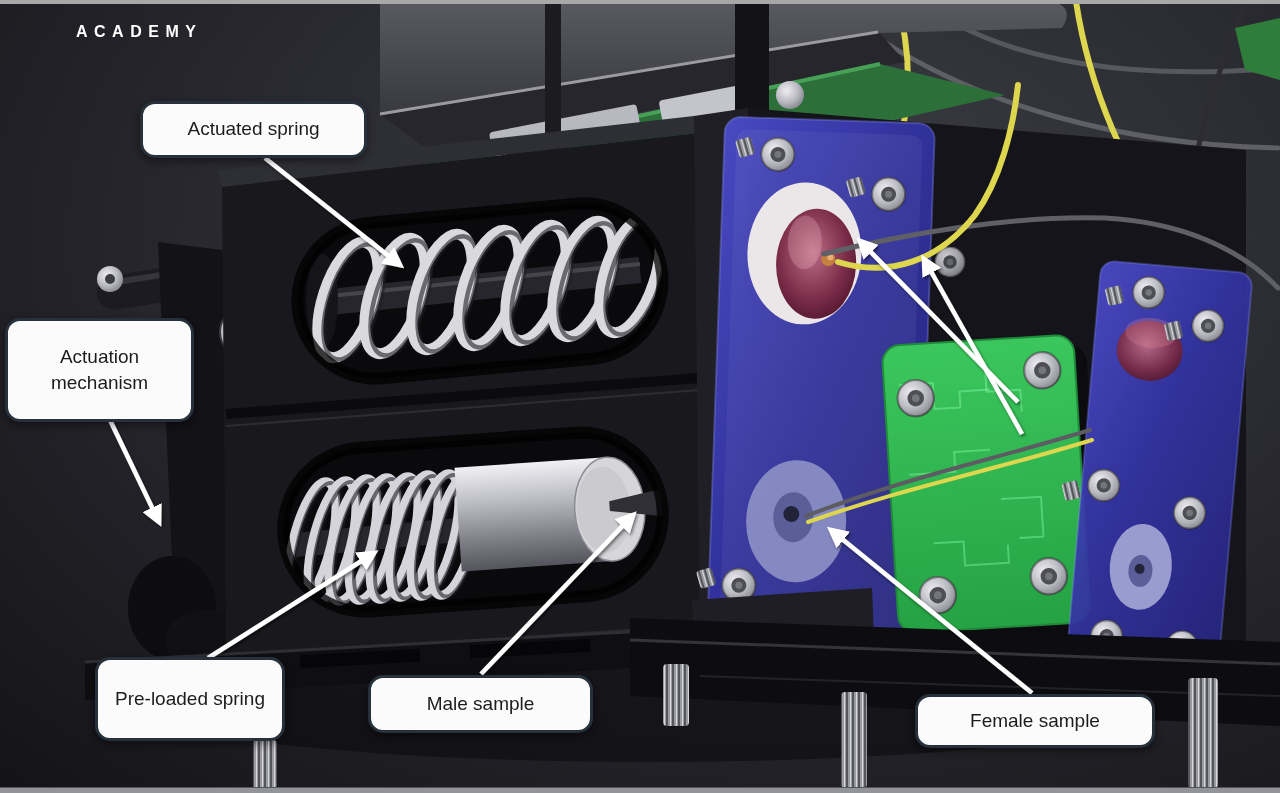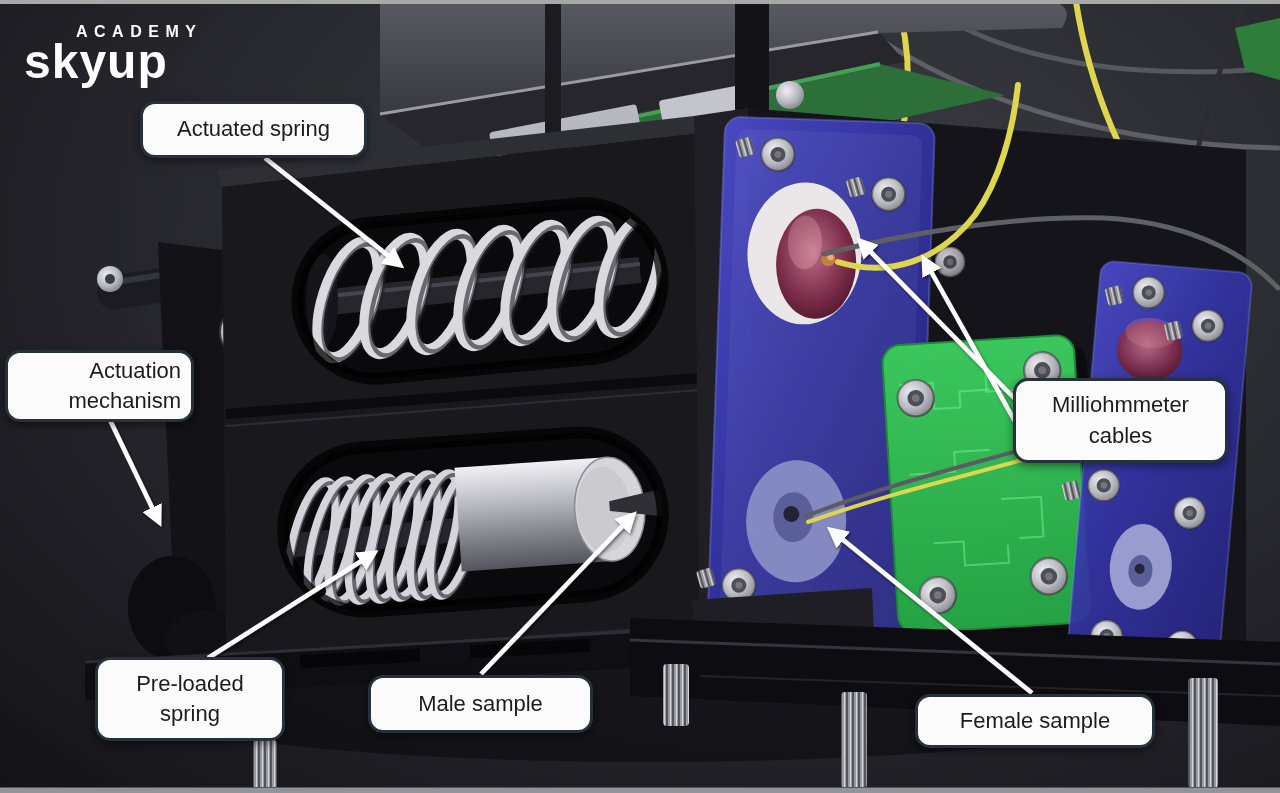--- a/index.html
+++ b/index.html
@@ -13,26 +13,26 @@
   .edge-strip.top{top:0;height:4px;background:#a8a8a8;}
   .edge-strip.bottom{bottom:0;height:5px;background:#93939a;border-top:1px solid #55555c;}
   .scene{position:absolute;left:0;top:0;z-index:5;}
   .label{
     position:absolute;z-index:30;box-sizing:border-box;
     display:flex;align-items:center;justify-content:center;text-align:center;
     background:var(--label-bg,#fbfbfb);
     border:3px solid var(--label-border,#27313b);
     border-radius:15px;
     color:var(--label-text,#1c1c1c);
-    font-size:22px;line-height:1.38;
+    font-size:19px;line-height:1.38;
     box-shadow:0 3px 8px rgba(0,0,0,.45);
     padding:18px 10px;
   }
   #lab-actuated{left:140px;top:101px;width:227px;height:57px;}
-  #lab-actuation{left:5px;top:350px;width:189px;height:72px;text-align:right;}
+  #lab-actuation{left:5px;top:318px;width:189px;height:104px;}
   #lab-preloaded{left:95px;top:657px;width:190px;height:84px;}
   #lab-male{left:368px;top:675px;width:225px;height:58px;}
   #lab-female{left:915px;top:694px;width:240px;height:54px;}
   #lab-milli{left:1013px;top:378px;width:215px;height:85px;}
   .logo{position:absolute;left:24px;top:24px;z-index:30;color:var(--logo-text,#fff);}
   .logo .academy{
     display:block;margin-left:52px;font-size:16px;font-weight:700;
     letter-spacing:6.5px;line-height:1;
   }
   .logo .brand{
@@ -345,25 +345,23 @@
       <line x1="208" y1="658" x2="374" y2="553" marker-end="url(#ah)"></line>
       <line x1="481" y1="674" x2="633" y2="515" marker-end="url(#ah)"></line>
       <line x1="1032" y1="693" x2="831" y2="530" marker-end="url(#ah)"></line>
       <line x1="1018" y1="402" x2="860" y2="241" marker-end="url(#ah)"></line>
       <line x1="1022" y1="434" x2="924" y2="259" marker-end="url(#ah)"></line>
     </g>
   </svg>
 
   <div class="logo">
     <span class="academy">ACADEMY</span>
-    <span class="brand">skyup</span>
   </div>
 
   <div class="label" id="lab-actuated">Actuated spring</div>
   <div class="label" id="lab-actuation">Actuation mechanism</div>
   <div class="label" id="lab-preloaded">Pre-loaded spring</div>
   <div class="label" id="lab-female">Female sample</div>
   <div class="label" id="lab-male">Male sample</div>
-  <div class="label" id="lab-milli">Milliohmmeter cables</div>
 
   <div class="edge-strip top"></div>
   <div class="edge-strip bottom"></div>
 </div>
 
 </body></html>

